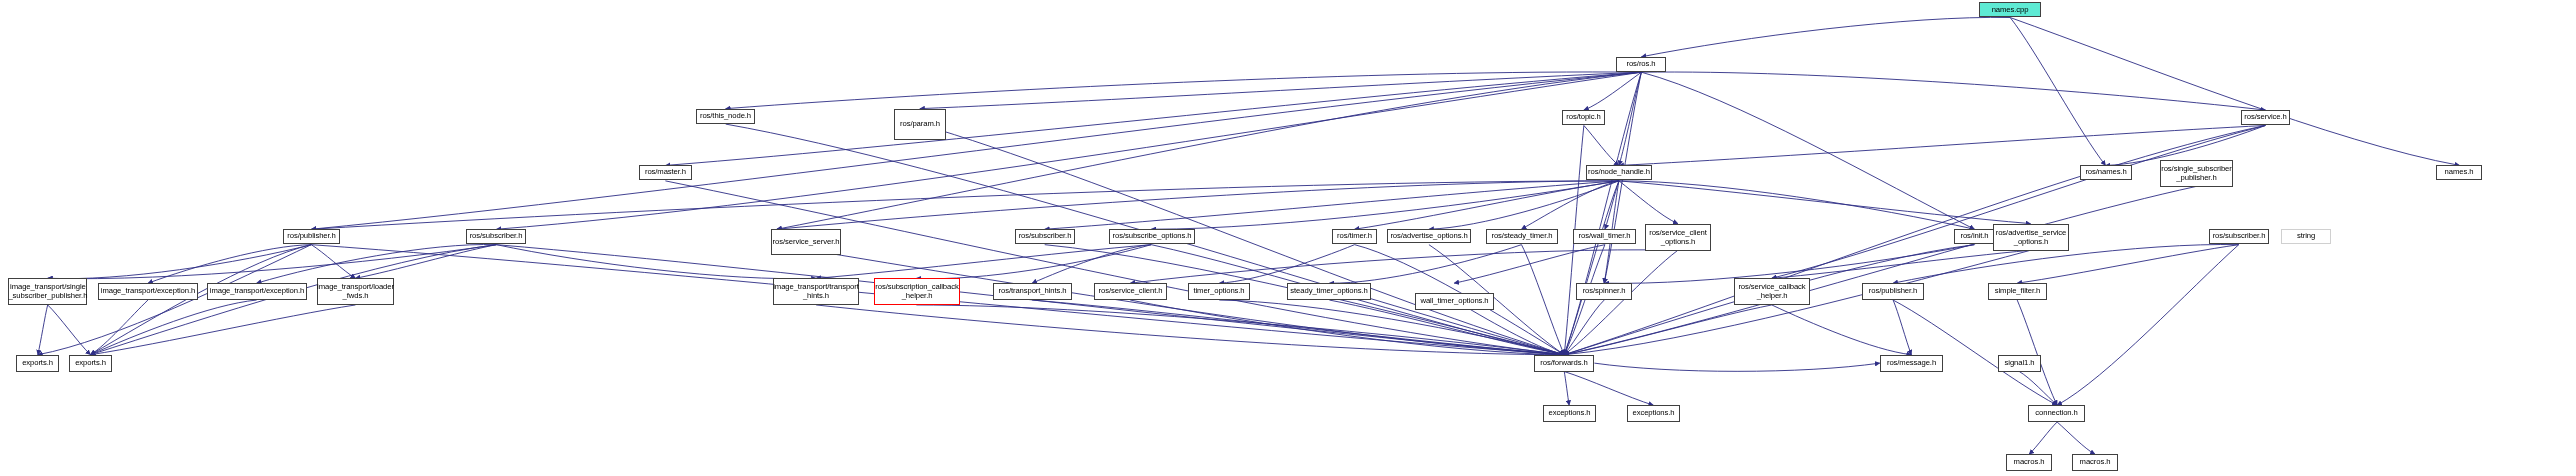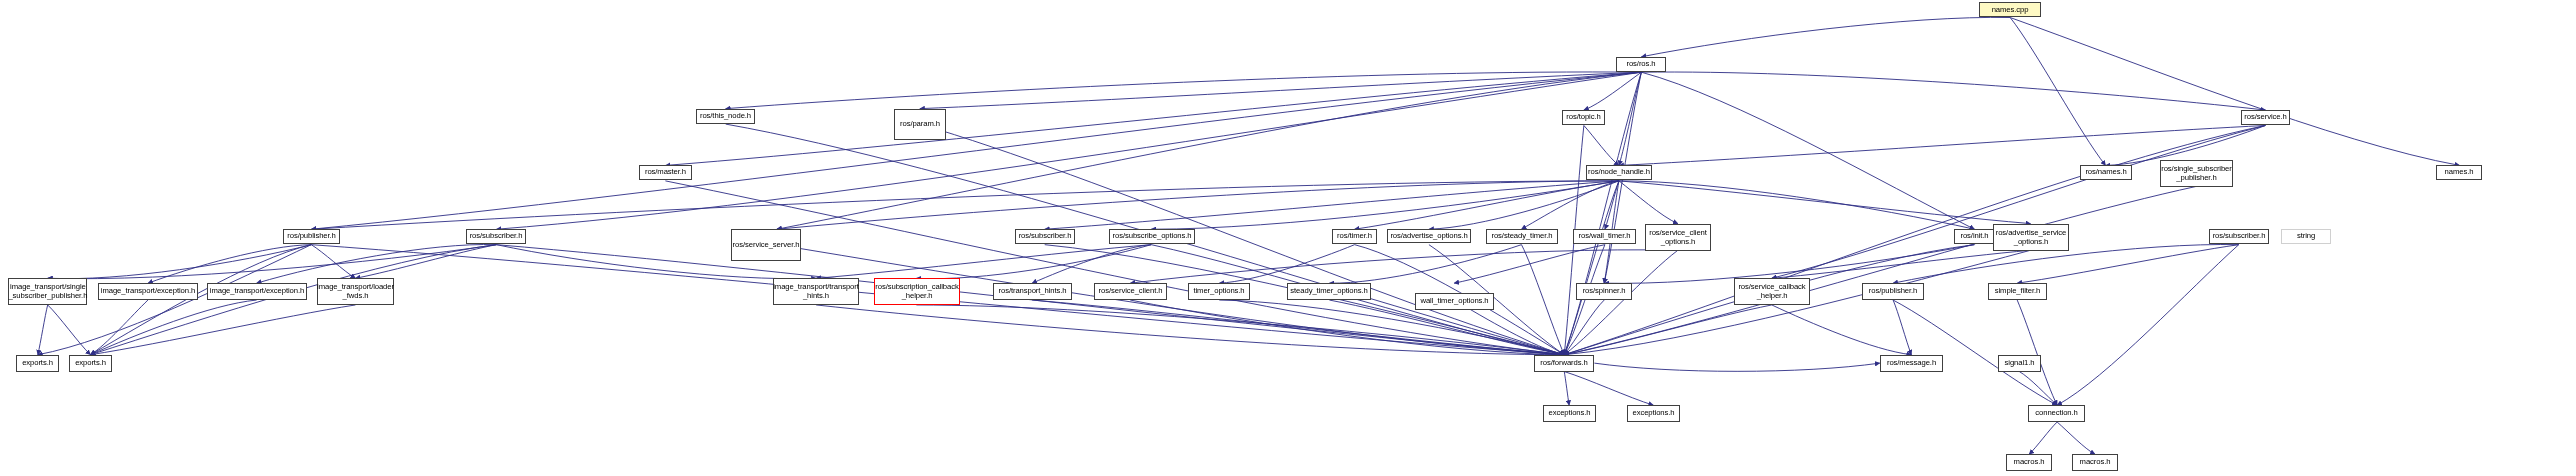--- a/index.html
+++ b/index.html
@@ -28,21 +28,21 @@
     background:#ffffff;
     border:0.7px solid #000000;
     color:#000000;
     font-size:7.7px;
     line-height:8.4px;
     letter-spacing:-0.1px;
     white-space:pre-line;
     z-index:5;
   }
   .node.root{
-    background:#fef9c3;
+    background:#5eead4;
     border:0.7px solid #404040;
   }
   .node.thick{
     border:1.1px solid #404040;
   }
   .node.red{
     border:1.1px solid #ff0000;
   }
   .node.ext{
     border:0.7px solid #d0d0d0;
@@ -165,21 +165,21 @@
       <div class="node thick" style="left: 1562px; top: 110px; width: 43px; height: 15.4px;">ros/topic.h</div>
       <div class="node thick" style="left: 2241px; top: 110px; width: 49px; height: 15.4px;">ros/service.h</div>
       <div class="node thick" style="left: 639px; top: 165px; width: 53px; height: 15.4px;">ros/master.h</div>
       <div class="node thick" style="left: 1586px; top: 165px; width: 66px; height: 15.4px;">ros/node_handle.h</div>
       <div class="node thick" style="left: 2080px; top: 165px; width: 52px; height: 15.4px;">ros/names.h</div>
       <div class="node thick" style="left: 2160px; top: 160px; width: 73px; height: 27px;">ros/single_subscriber
 _publisher.h</div>
       <div class="node thick" style="left: 2436px; top: 165px; width: 46px; height: 15.4px;">names.h</div>
       <div class="node thick" style="left: 283px; top: 229px; width: 57px; height: 15.4px;">ros/publisher.h</div>
       <div class="node thick" style="left: 466px; top: 229px; width: 60px; height: 15.4px;">ros/subscriber.h</div>
-      <div class="node thick" style="left: 731px; top: 229px; width: 70px; height: 32px;">ros/service_server.h</div>
+      <div class="node thick" style="left: 771px; top: 229px; width: 70px; height: 26px;">ros/service_server.h</div>
       <div class="node thick" style="left: 1015px; top: 229px; width: 60px; height: 15.4px;">ros/subscriber.h</div>
       <div class="node thick" style="left: 1109px; top: 229px; width: 86px; height: 15.4px;">ros/subscribe_options.h</div>
       <div class="node thick" style="left: 1332px; top: 229px; width: 45px; height: 15.4px;">ros/timer.h</div>
       <div class="node thick" style="left: 1387px; top: 229px; width: 84px; height: 14px;">ros/advertise_options.h</div>
       <div class="node thick" style="left: 1486px; top: 229px; width: 72px; height: 15.4px;">ros/steady_timer.h</div>
       <div class="node thick" style="left: 1573px; top: 229px; width: 63px; height: 15.4px;">ros/wall_timer.h</div>
       <div class="node thick" style="left: 1645px; top: 224px; width: 66px; height: 27px;">ros/service_client
 _options.h</div>
       <div class="node thick" style="left: 1954px; top: 229px; width: 41px; height: 15.4px;">ros/init.h</div>
       <div class="node thick" style="left: 1993px; top: 224px; width: 76px; height: 27px;">ros/advertise_service

